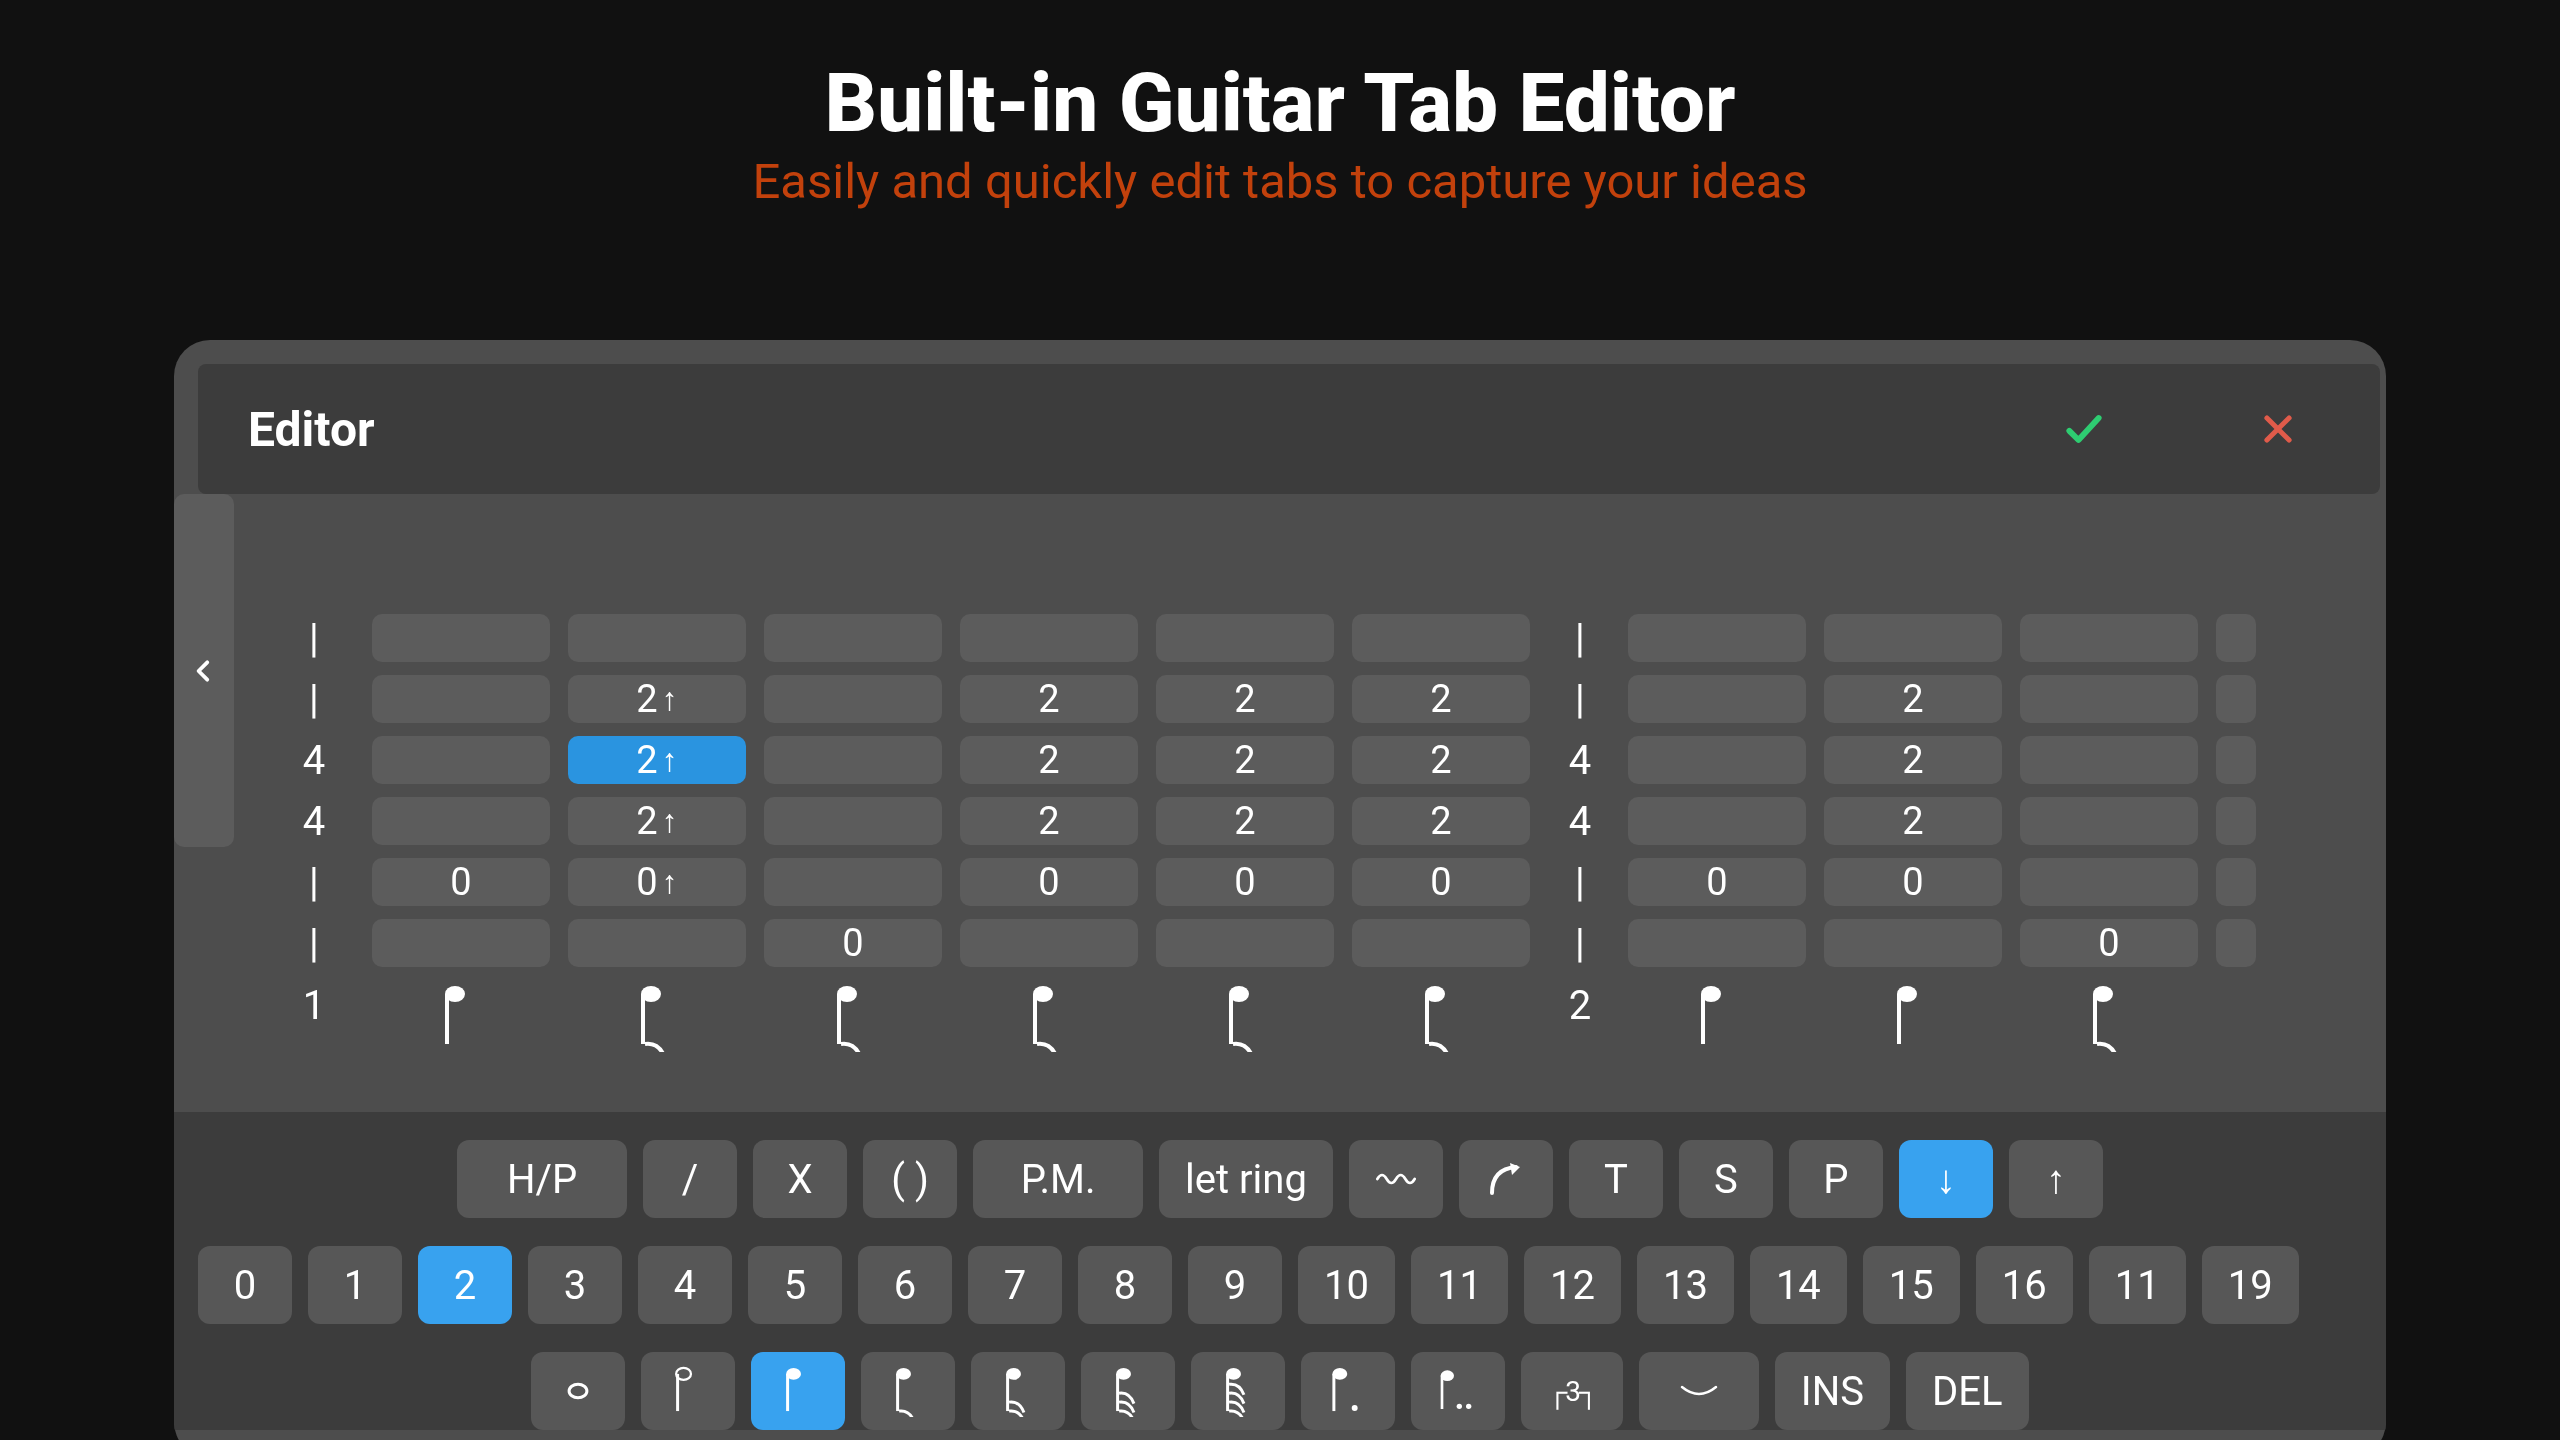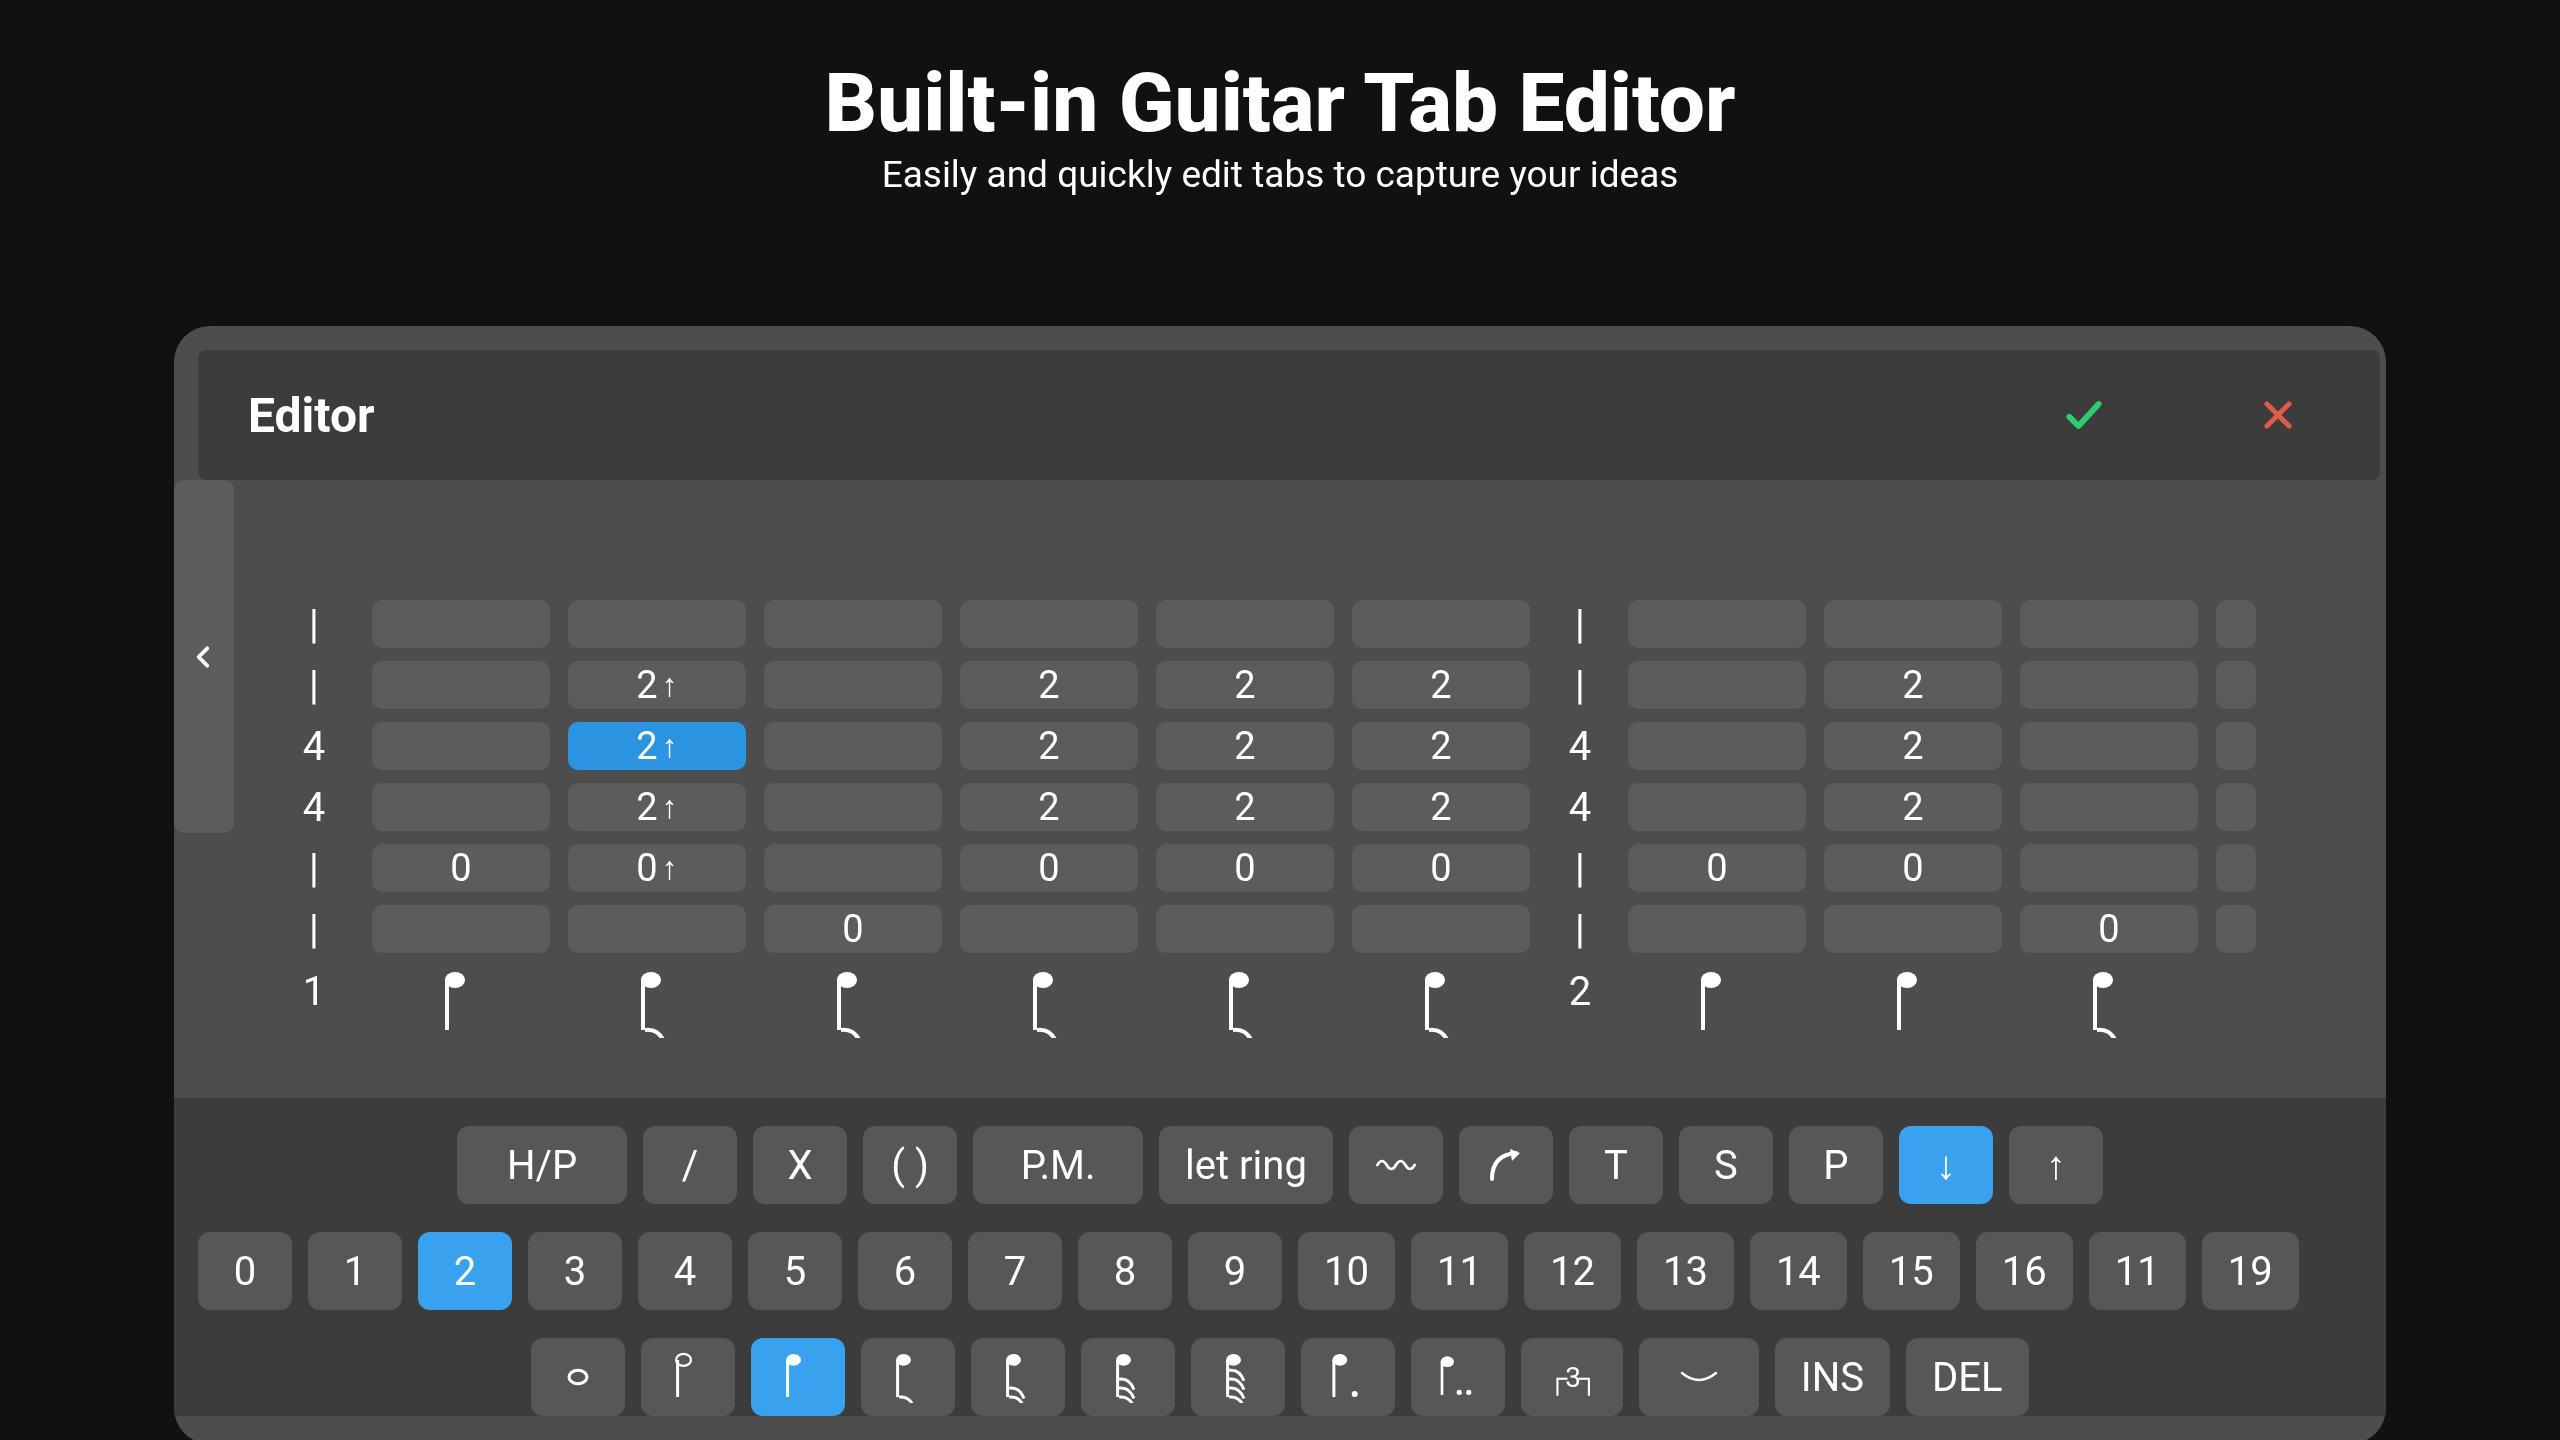--- a/index.html
+++ b/index.html
@@ -17,23 +17,23 @@
     padding-top: 55px;
   }
   .hero-title {
     text-align: center;
     font-size: 82px;
     font-weight: 800;
     color: #fff;
   }
   .hero-sub {
     text-align: center;
-    font-size: 37px;
+    font-size: 49px;
     font-weight: 400;
-    color: #ffffff;
+    color: #c2410c;
     margin-top: 2px;
   }
   .panel {
     width: 2212px;
     margin: 130px auto 0 auto;
     background: #4d4d4d;
     border-radius: 36px;
     padding-bottom: 0;
     overflow: hidden;
   }

